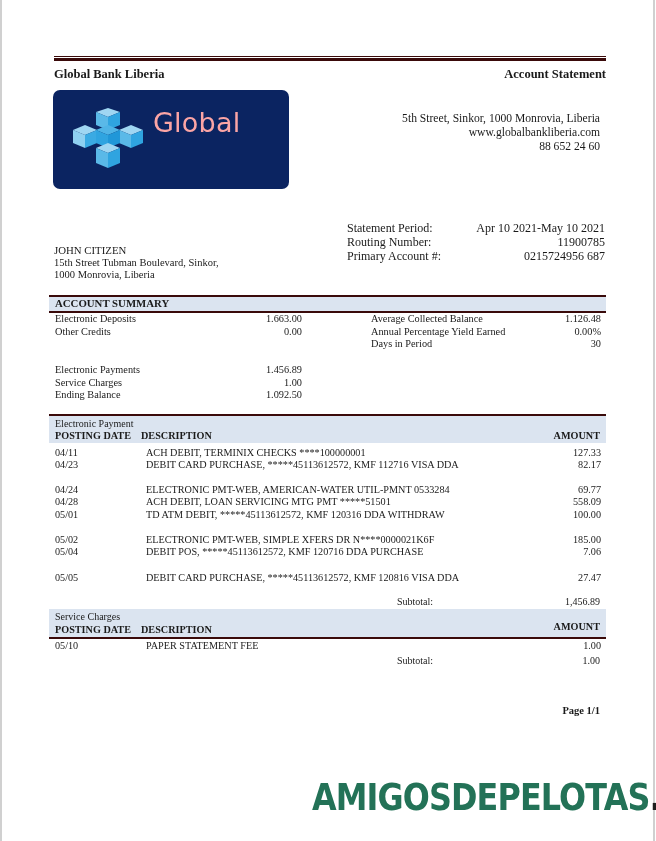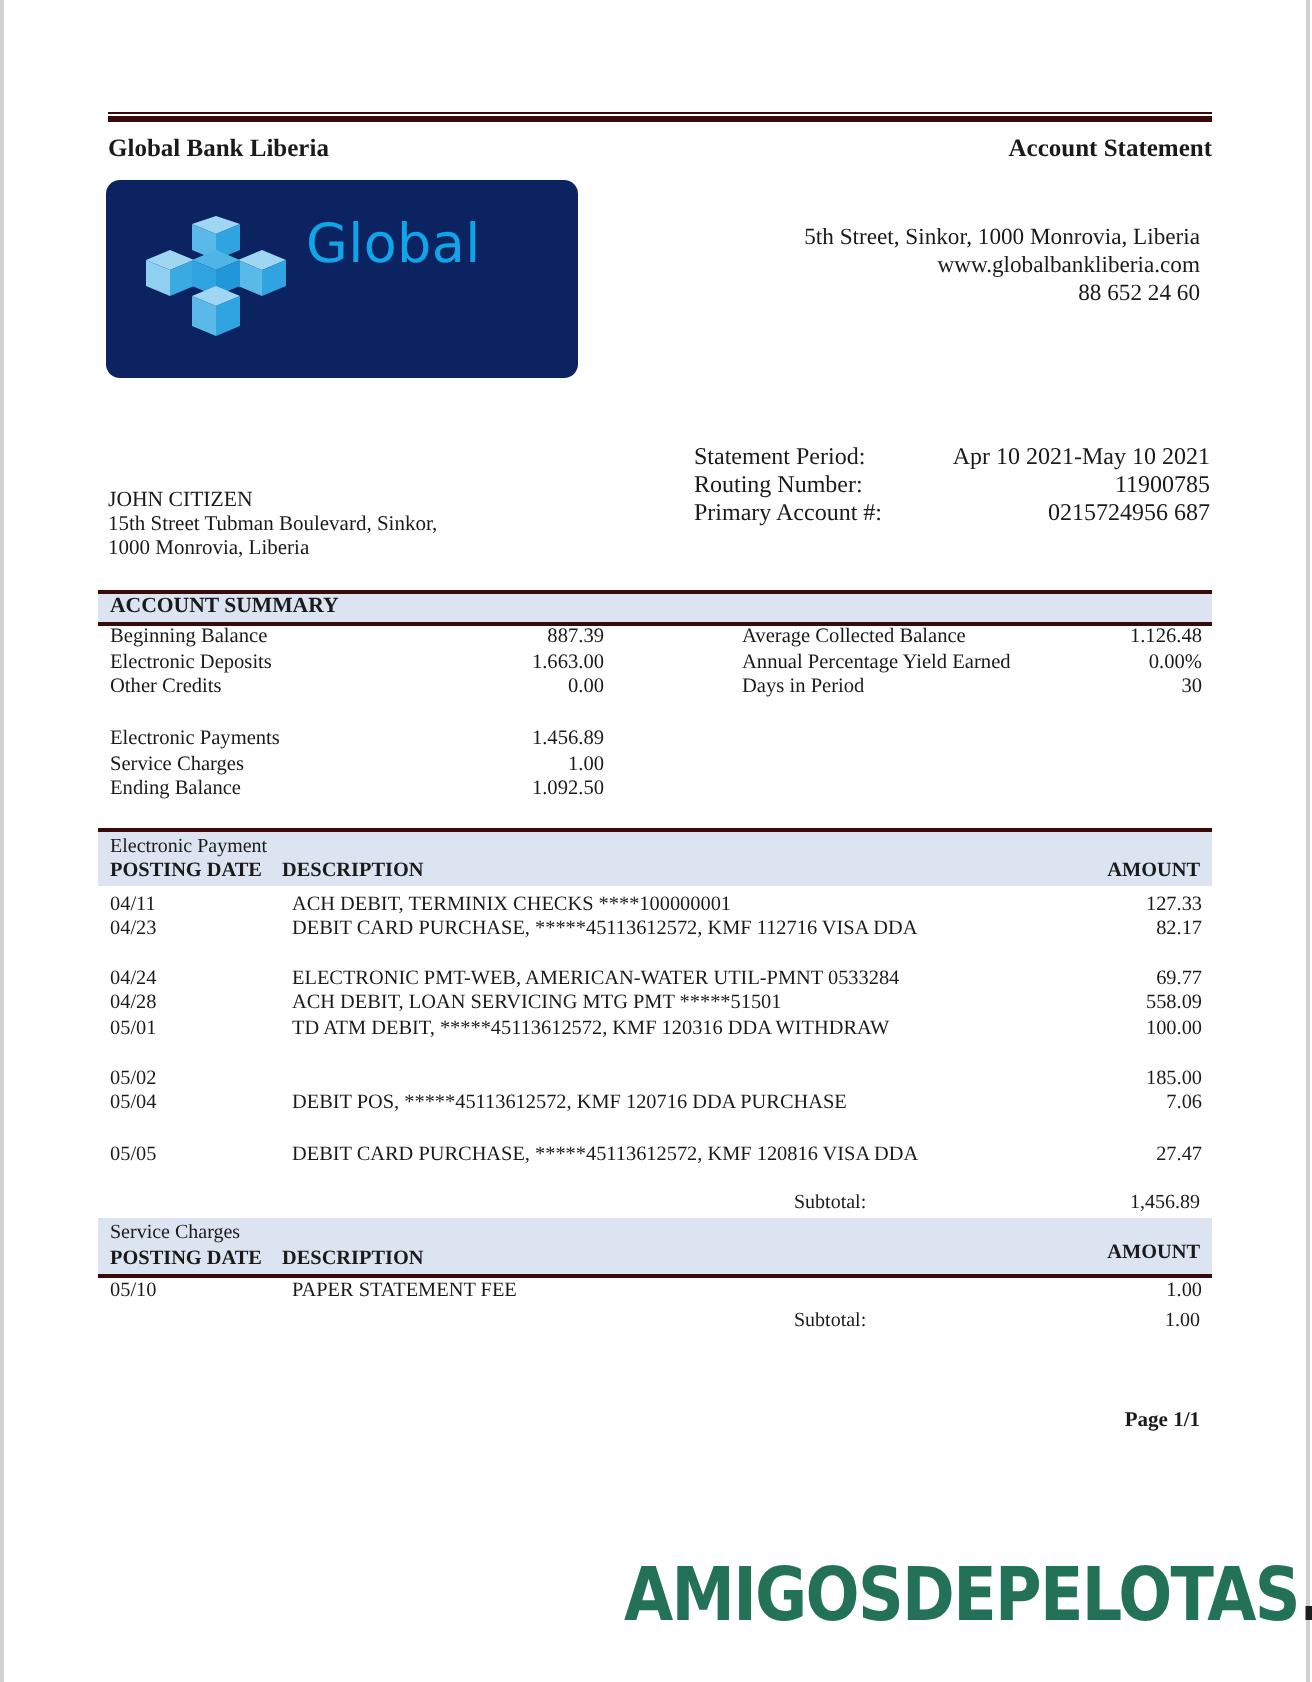--- a/index.html
+++ b/index.html
@@ -9,21 +9,21 @@
   .frame-right { position: absolute; left: 653px; top: 0; width: 2px; height: 841px; background: #d0d0d0; }
 
   .hdr { position: absolute; left: 54px; top: 37px; width: 552px; height: 16px; font-size: 12.5px; font-weight: bold; font-family: "Liberation Serif", serif; margin-top: 30px; }
   .hdr .left { position: absolute; left: 0; top: 0; }
   .hdr .right { position: absolute; right: 0; top: 0; }
   .rule-thin { position: absolute; left: 54px; width: 552px; height: 1px; background: #3a0a0a; }
   .rule-thick { position: absolute; left: 54px; width: 552px; height: 3px; background: #3a0a0a; }
 
   .logo { position: absolute; left: 53px; top: 90px; width: 236px; height: 99px; background: #0b2461; border-radius: 7px; }
   .logo svg.cubes { position: absolute; left: 18px; top: 18px; }
-  .logo .brand { position: absolute; left: 100px; top: 18px; color: #0ea5e9; font-family: "DejaVu Sans", sans-serif; font-size: 27px; line-height: 29px; font-weight: normal; letter-spacing: 0.2px; }
+  .logo .brand { position: absolute; left: 100px; top: 18px; color: #fca5a5; font-family: "DejaVu Sans", sans-serif; font-size: 27px; line-height: 29px; font-weight: normal; letter-spacing: 0.2px; }
 
   .bank-addr { position: absolute; right: 56px; top: 112px; text-align: right; font-size: 11.6px; line-height: 14px; font-family: "Liberation Serif", serif; }
 
   .cust { position: absolute; left: 54px; top: 212px; font-size: 10.5px; line-height: 12.5px; font-family: "Liberation Serif", serif; }
   .cust .name { font-weight: normal; font-size: 10.8px; margin-top: 32px; }
 
   .stmt { position: absolute; left: 347px; top: 221px; width: 258px; font-size: 12px; line-height: 14px; font-family: "Liberation Serif", serif; }
   .stmt .row { position: relative; height: 14px; }
   .stmt .row .l { position: absolute; left: 0; }
   .stmt .row .r { position: absolute; right: 0; }
@@ -119,24 +119,20 @@
   </div>
 </div>
 
 <div class="rule-thick" style="top:295px;left:49px;width:557px;height:2px"></div>
 <div class="section-bar" style="top:297px;height:14px"></div>
 <div class="section-title" style="top:297px">ACCOUNT SUMMARY</div>
 <div class="rule-thick" style="top:311px;left:49px;width:557px;height:2px"></div>
 
 <div class="sum" style="left:55px;top:313px;width:247px">
   <div class="row">
-      <span class="l">Beginning Balance</span>
-      <span class="r">887.39</span>
-    </div>
-  <div class="row">
       <span class="l">Electronic Deposits</span>
       <span class="r">1.663.00</span>
     </div>
   <div class="row">
       <span class="l">Other Credits</span>
       <span class="r">0.00</span>
     </div>
 </div>
 
 <div class="sum" style="left:55px;top:364px;width:247px">
@@ -196,20 +192,21 @@
     <span class="desc">ACH DEBIT, LOAN SERVICING MTG PMT *****51501</span>
     <span class="amt">558.09</span>
   </div>
 <div class="tx" style="top:509px">
     <span class="date">05/01</span>
     <span class="desc">TD ATM DEBIT, *****45113612572, KMF 120316 DDA WITHDRAW</span>
     <span class="amt">100.00</span>
   </div>
 <div class="tx" style="top:534px">
     <span class="date">05/02</span>
+    <span class="desc">ELECTRONIC PMT-WEB, SIMPLE XFERS DR N****0000021K6F</span>
     <span class="amt">185.00</span>
   </div>
 <div class="tx" style="top:546px">
     <span class="date">05/04</span>
     <span class="desc">DEBIT POS, *****45113612572, KMF 120716 DDA PURCHASE</span>
     <span class="amt">7.06</span>
   </div>
 <div class="tx" style="top:572px">
     <span class="date">05/05</span>
     <span class="desc">DEBIT CARD PURCHASE, *****45113612572, KMF 120816 VISA DDA</span>

